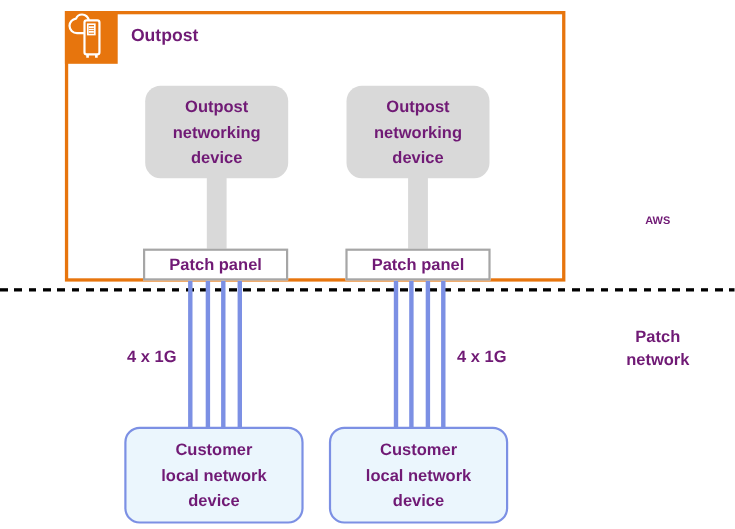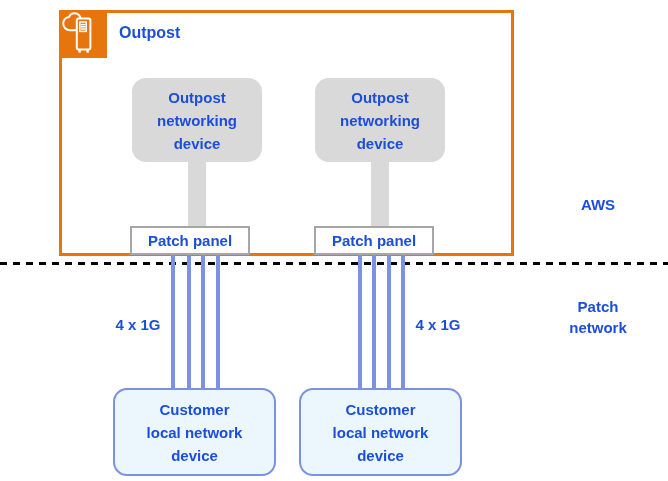--- a/index.html
+++ b/index.html
@@ -1,21 +1,21 @@
 <!DOCTYPE html>
 <html><head>
 <meta charset="utf-8">
 <style>
   html,body{margin:0;padding:0;background:#ffffff;}
   .canvas{
     position:relative;
     width:668px;height:481px;
     background:#ffffff;
     font-family:"Liberation Sans",sans-serif;
-    color:#1d4ed8;
+    color:#701a75;
     overflow:hidden;
   }
   .abs{position:absolute;}
   .pre{white-space:pre-line;}
 
   
   .outpost-box{
     left:59px;top:10px;width:455px;height:246px;
     border:3px solid #e7750d;
     box-sizing:border-box;
@@ -47,21 +47,21 @@
   .connector{
     width:18px;top:161px;height:67px;
     background:#d9d9d9;
     z-index:2;
   }
   .c1{left:188px;}
   .c2{left:371px;}
 
   
   .patch-panel{
-    width:120px;height:29px;top:226px;
+    width:132px;height:29px;top:226px;
     background:#ffffff;border:2.5px solid #a6a6a6;
     box-sizing:border-box;
     display:flex;align-items:center;justify-content:center;
     font-size:15px;font-weight:bold;
     z-index:4;
   }
   .p1{left:130px;}
   .p2{left:314px;}
 
   
@@ -86,21 +86,21 @@
     background:#ebf6fd;border:2.5px solid #7c90e4;border-radius:14px;
     box-sizing:border-box;
     display:flex;align-items:center;justify-content:center;
     text-align:center;font-size:15px;line-height:23px;font-weight:bold;
     z-index:3;
   }
   .cu1{left:113px;}
   .cu2{left:299px;}
 
   
-  .label-aws{left:558px;top:196px;width:80px;text-align:center;font-size:15px;font-weight:bold;}
+  .label-aws{left:558px;top:196px;width:80px;text-align:center;font-size:10px;font-weight:bold;}
   .label-your-network{left:553px;top:296px;width:90px;text-align:center;font-size:15px;line-height:21px;font-weight:bold;}
   .label-4x1g-l{left:100px;top:316px;width:76px;text-align:center;font-size:15px;font-weight:bold;}
   .label-4x1g-r{left:400px;top:316px;width:76px;text-align:center;font-size:15px;font-weight:bold;}
 </style>
 </head>
 <body>
 
 <div class="canvas">
 
   <div class="abs outpost-box"></div>

